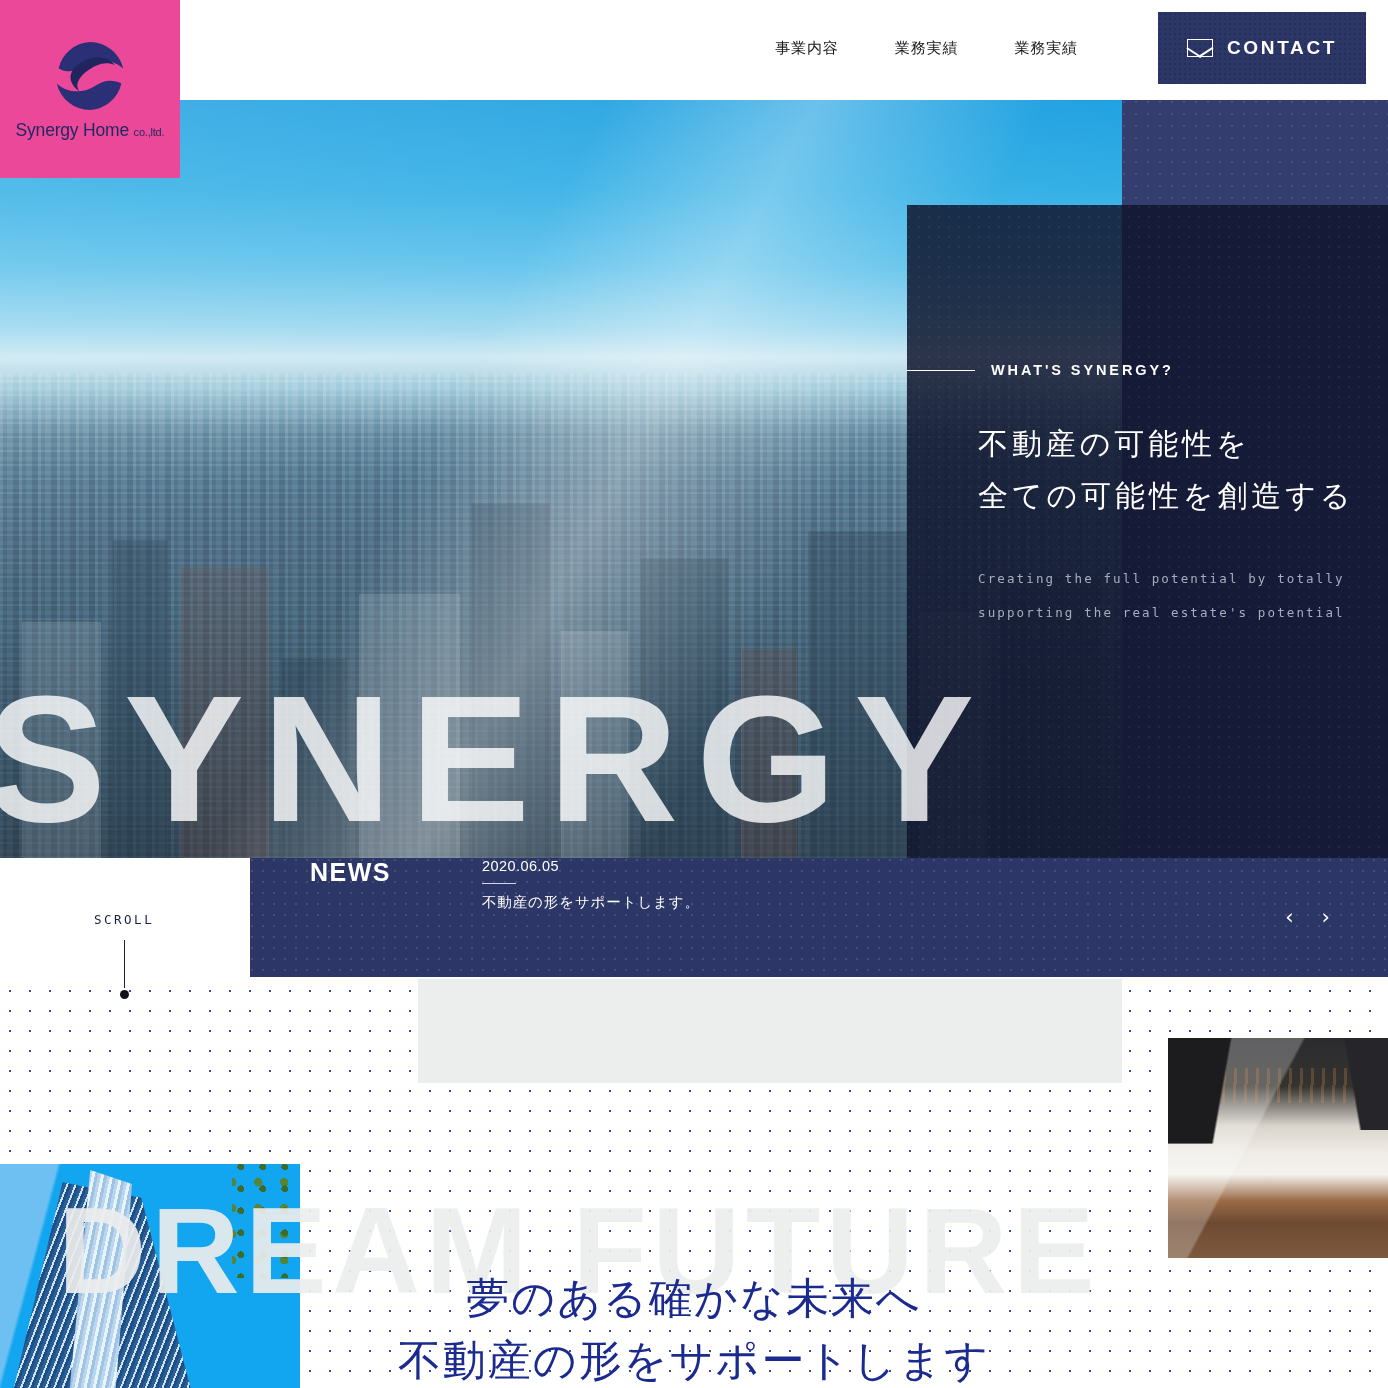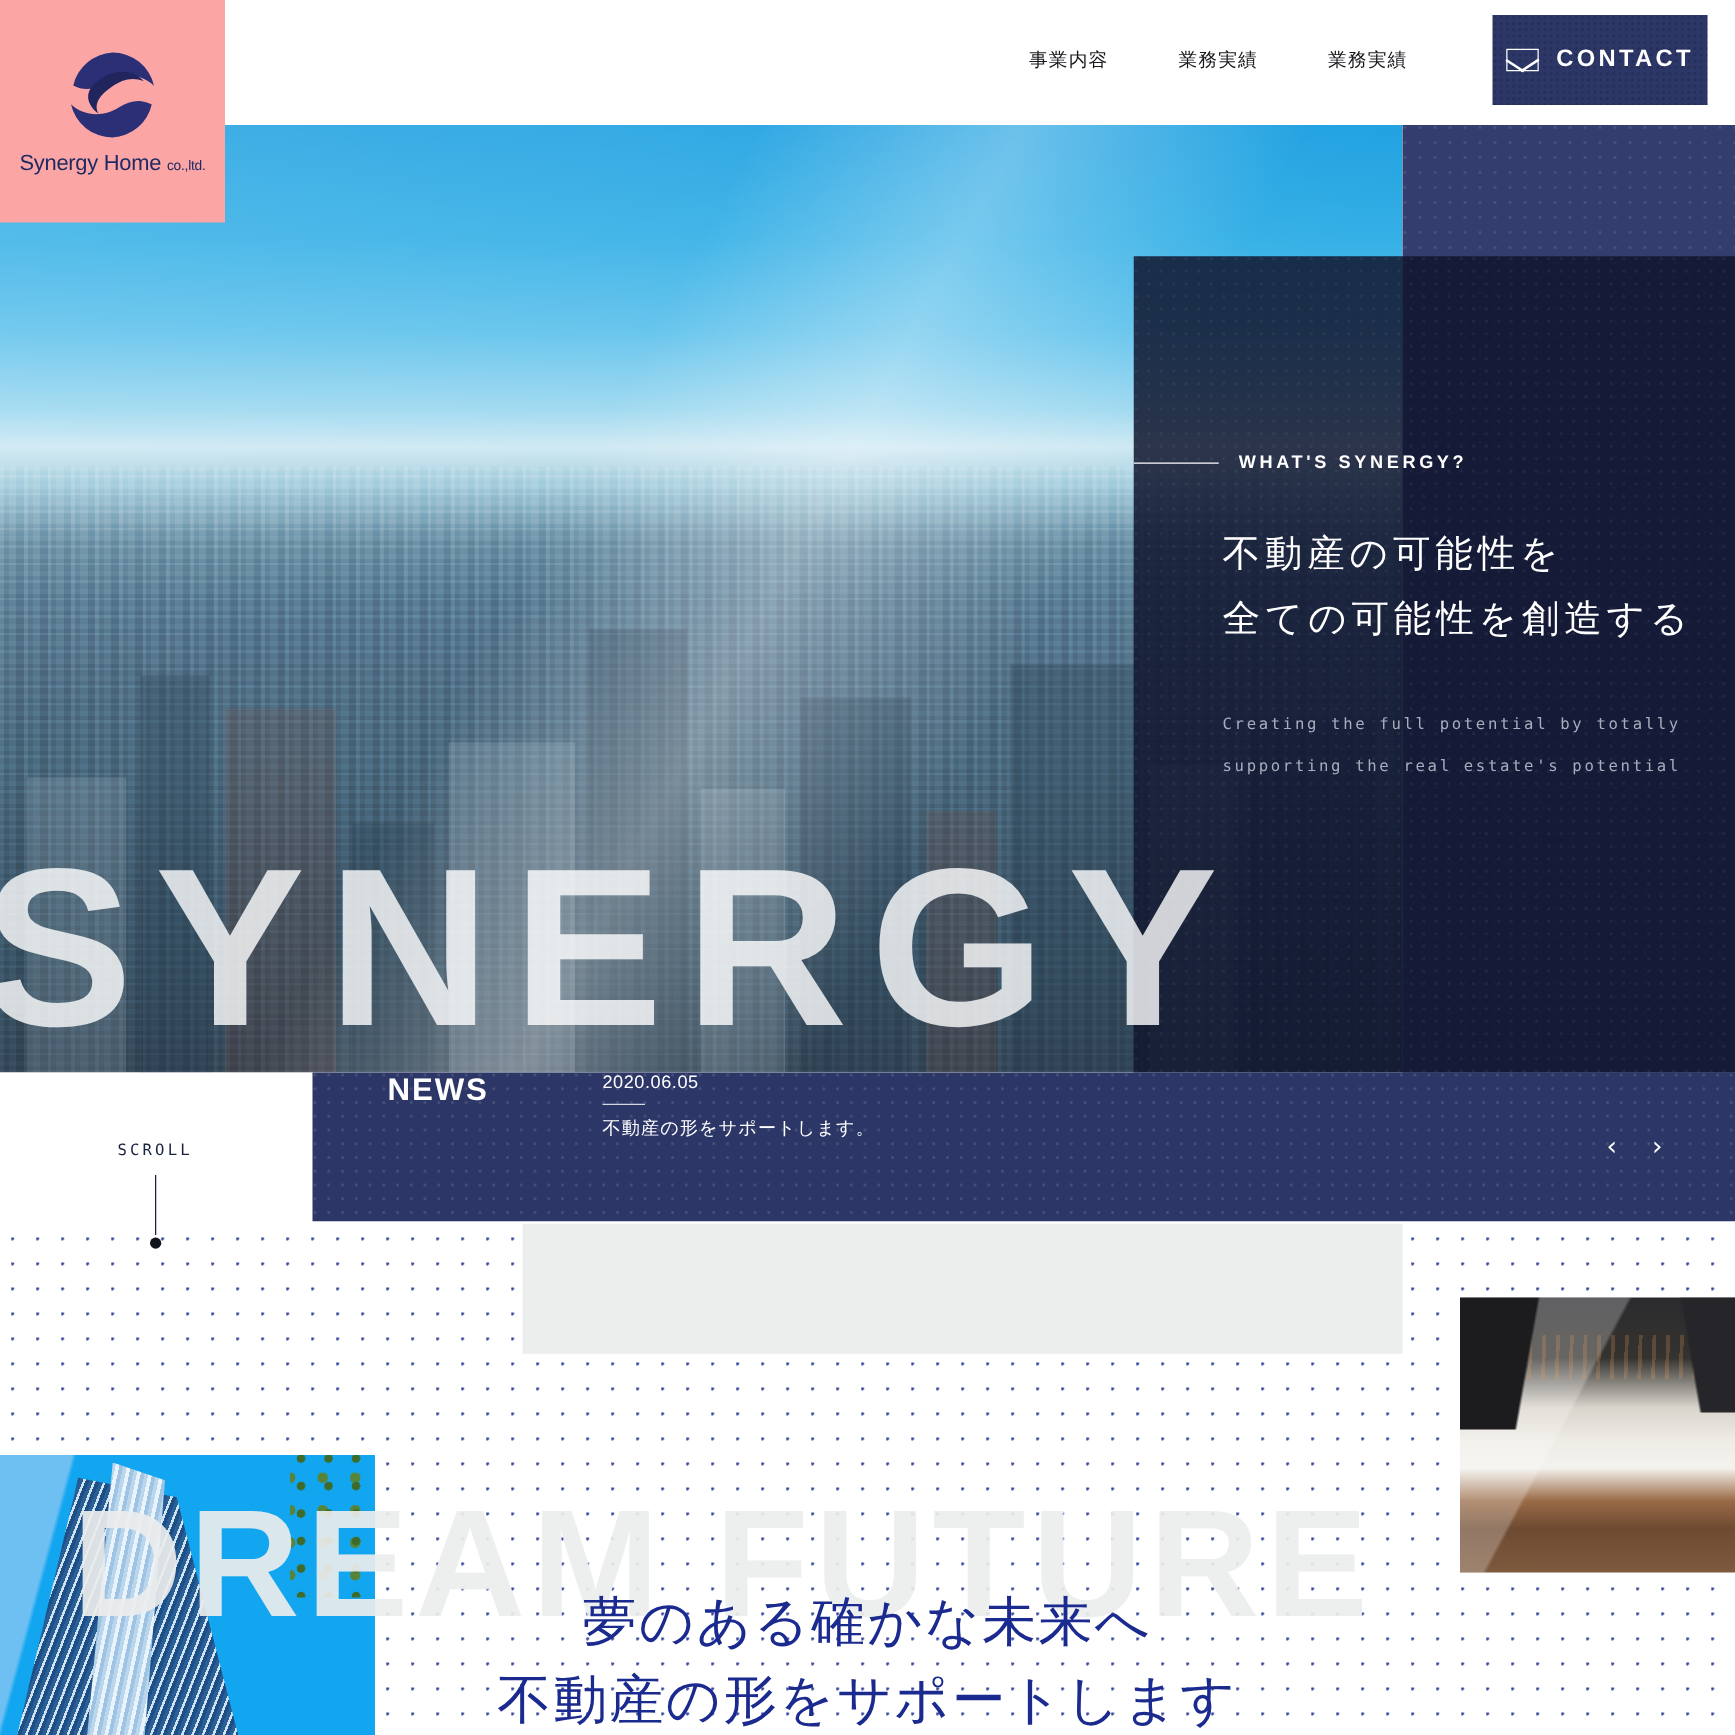--- a/index.html
+++ b/index.html
@@ -69,32 +69,32 @@
   .indigo-band{
     position:absolute; left:1122px; top:100px; width:266px; height:758px; z-index:4;
     background:
       radial-gradient(circle at 2px 2px, rgba(255,255,255,.10) 1px, transparent 1.3px) 0 0/12px 12px,
       #343e6e;
   }
   .indigo-band.lower{ top:774px; height:84px; z-index:3;}
 
   
   .logo-box{
-    position:absolute; left:0; top:0; width:180px; height:178px; background:#fca5a5; z-index:30;
+    position:absolute; left:0; top:0; width:180px; height:178px; background:#ec4899; z-index:30;
     display:flex; flex-direction:column; align-items:center; justify-content:center; gap:6px;
   }
   .logo-mark{ width:76px; height:76px; position:relative;}
   .logo-name{ font-size:17.5px; color:#1e2a63; font-weight:500; letter-spacing:-.2px; white-space:nowrap;}
   .logo-name i{ font-style:normal; font-size:11px; letter-spacing:-.2px;}
 
-  .nav{ position:absolute; right:0; top:0; height:96px; display:flex; align-items:center; z-index:30;}
+  .nav{ position:absolute; right:0; top:0; height:96px; display:flex; align-items:center; z-index:30;gap:12px;}
   .nav-links{ display:flex; align-items:center; gap:56px; padding-right:68px;}
   .nav-links a{ font-size:15px; color:#17181c; text-decoration:none; letter-spacing:.06em; font-weight:500;}
   .contact-btn{
-    width:172px; height:72px; margin-right:22px; display:flex; align-items:center;
+    width:208px; height:72px; margin-right:22px; display:flex; align-items:center;
     justify-content:center; gap:14px; color:#fff; cursor:pointer;
     background:
       radial-gradient(circle at 2px 2px, rgba(0,0,0,.16) 1px, transparent 1.3px) 0 0/5px 5px,
       #2c3767;
   }
   .contact-btn .label{ font-size:19px; font-weight:700; letter-spacing:.14em;}
   .env{ width:26px; height:18px; border:1.6px solid #fff; position:relative;}
   .env:before,.env:after{ content:""; position:absolute; width:16.5px; height:1.6px; background:#fff; top:6.6px;}
   .env:before{ left:-0.6px; transform:rotate(33deg); transform-origin:left center;}
   .env:after{ right:-0.6px; transform:rotate(-33deg); transform-origin:right center;}

